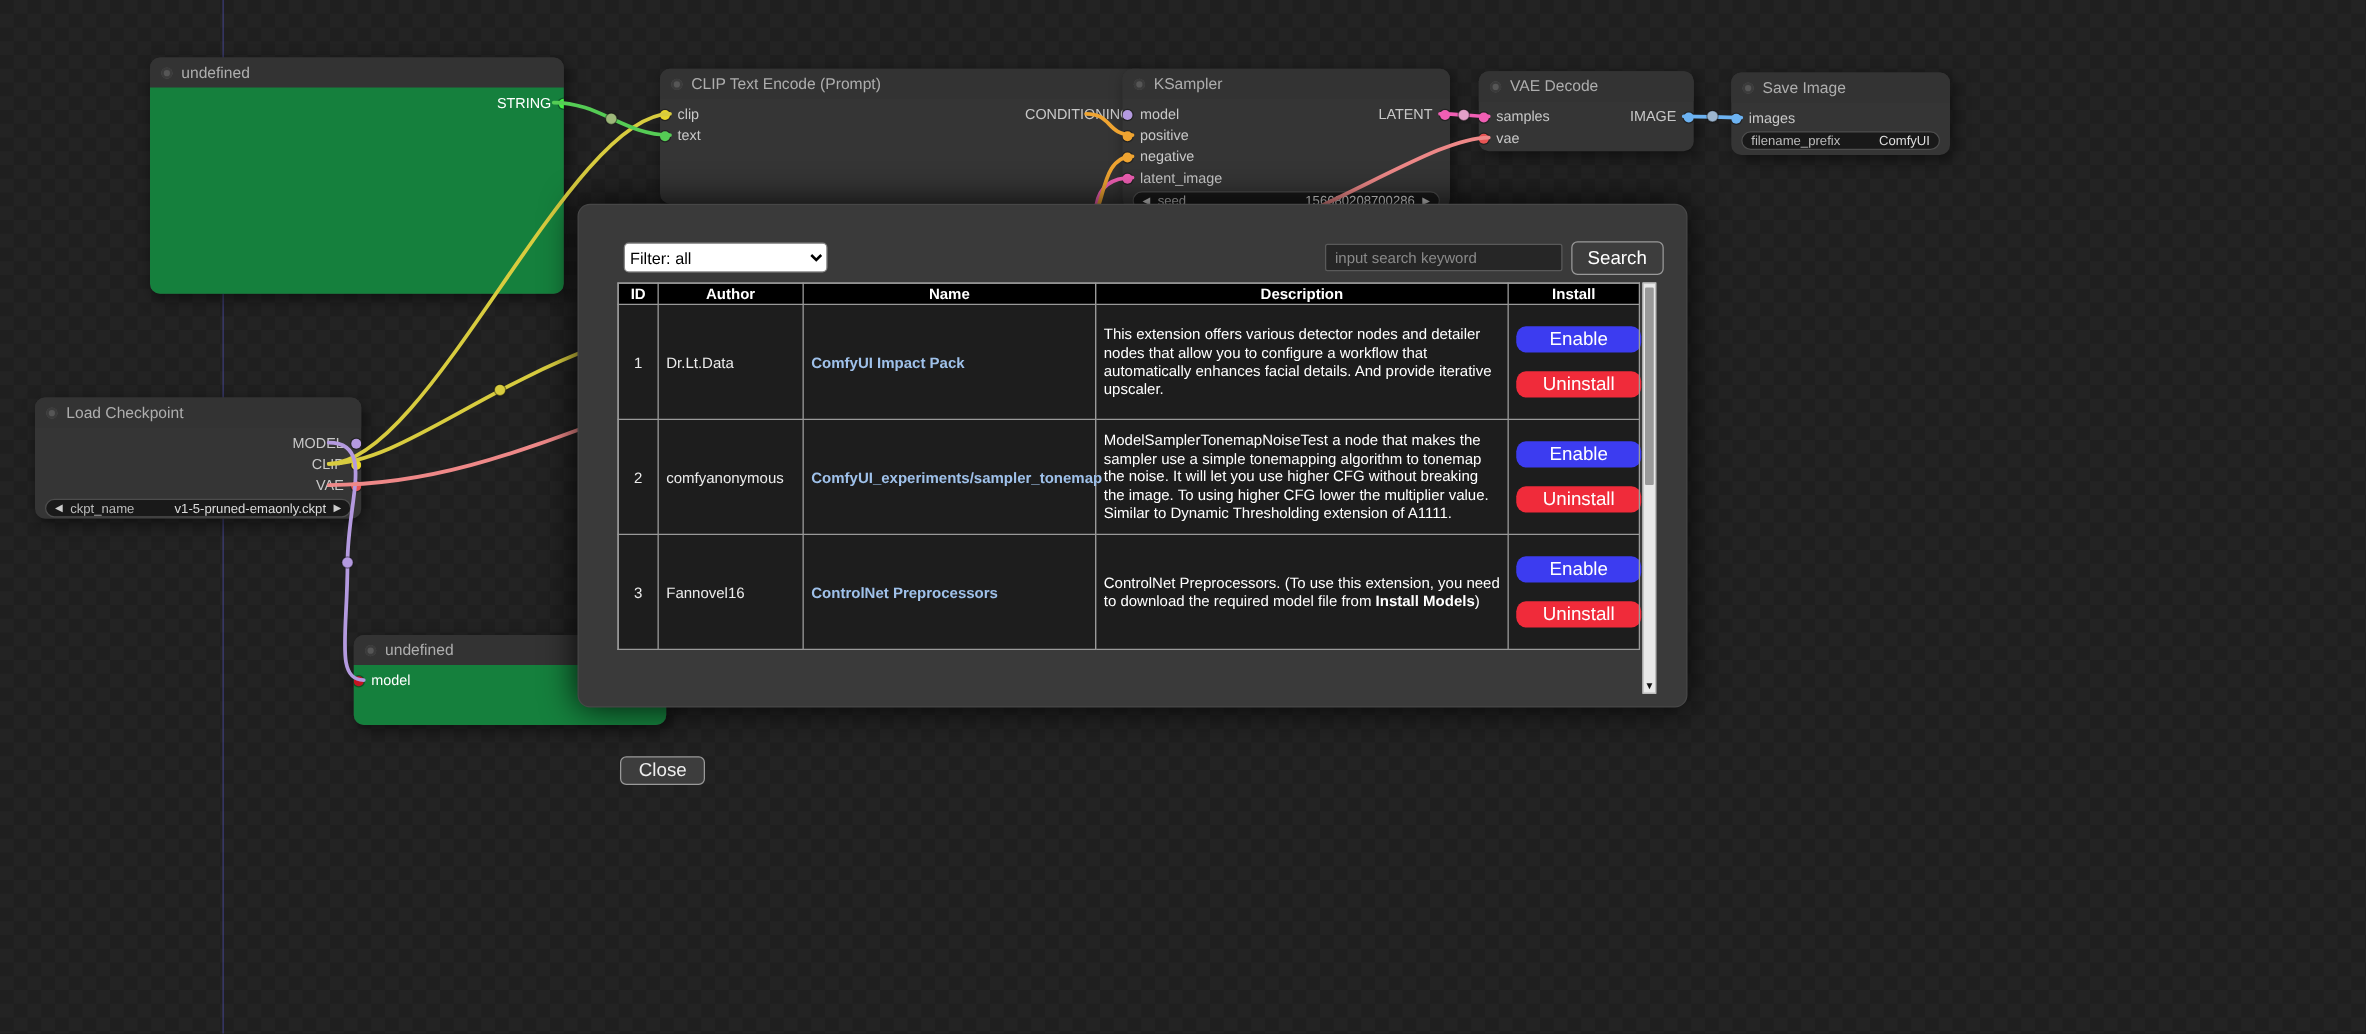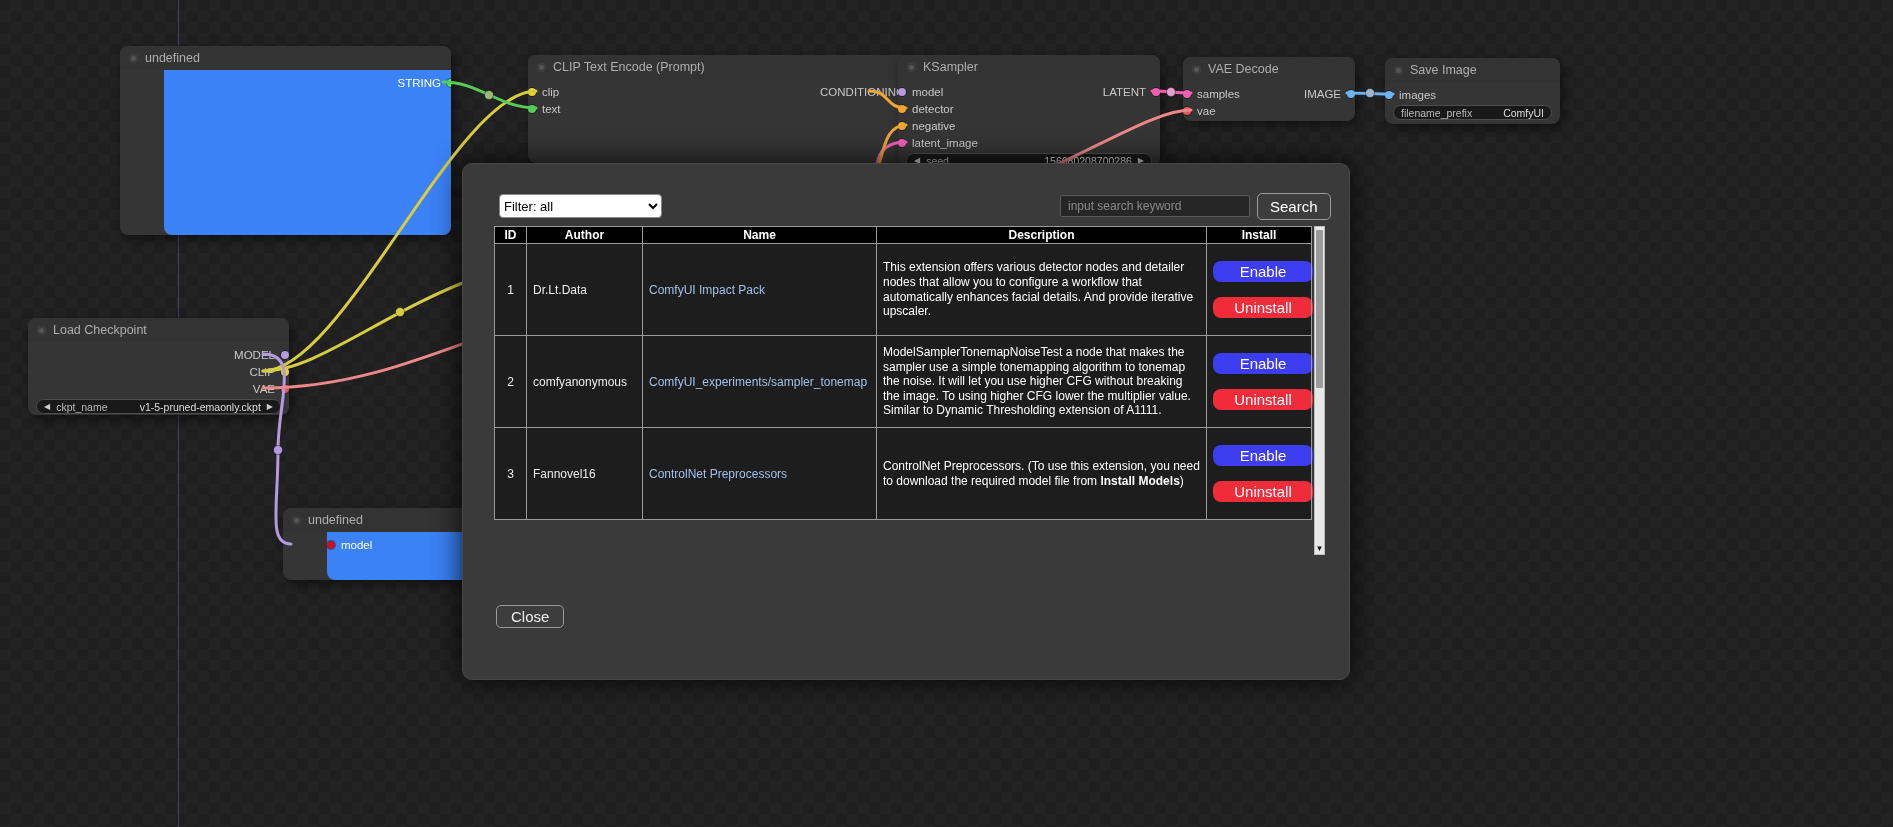--- a/index.html
+++ b/index.html
@@ -31,42 +31,42 @@
   }
   .collapse-dot {
     width:9px; height:9px; border-radius:50%; flex:none;
     background:#565656; box-shadow: inset 0 0 0 2px #3b3b3b;
   }
   .node-title { color:#aeaeae; font-size:12.5px; white-space:nowrap; }
   .node-body {
     height:calc(100% - 24px); padding:4px 0 5px;
     border-radius:0 0 8px 8px; overflow:hidden;
   }
-  .node-body.error { background:#3b82f6;margin-left:44px; }
+  .node-body.error { background:#15803d; }
   .node-body.error .slot-label { color:#ffffff; }
   .srow { display:flex; align-items:center; height:17px; padding:0 4px; }
   .in-slot  { display:flex; align-items:center; gap:6px; }
   .out-slot { display:flex; align-items:center; gap:6px; margin-left:auto; }
   .dot { width:8px; height:8px; border-radius:50%; flex:none; box-shadow:0 0 0 1px rgba(0,0,0,0.35); }
   .slot-label { font-size:11.5px; color:#c8c8c8; white-space:nowrap; }
   .widget {
     margin:2px 8px 0; height:15px; background:#191919;
     border:1px solid #4d4d4d; border-radius:8px;
     display:flex; align-items:center; gap:6px; padding:0 7px;
     font-size:10.5px; color:#bbbbbb; white-space:nowrap;
   }
   .widget .wvalue { margin-left:auto; color:#dddddd; }
   .widget .warrow { font-size:8px; color:#cccccc; line-height:1; }
 
   
   .wires { position:absolute; left:0; top:0; z-index:5; pointer-events:none; }
 
   
   .dialog {
-    position:absolute; left:462px; top:163px; width:888px; height:517px;
+    position:absolute; left:462px; top:163px; width:888px; height:403px;
     background:#3a3a3a; border:1px solid #474747; border-radius:10px;
     box-shadow:0 0 28px rgba(0,0,0,0.85); z-index:20;
   }
   .filter-select {
     position:absolute; left:36px; top:30px; width:163px; height:24px;
     font-size:13px; font-family:"Liberation Sans", sans-serif;
     background:#ffffff; color:#000000; border:1px solid #888; border-radius:4px;
   }
   .search-input {
     position:absolute; left:597px; top:31px; width:190px; height:22px;
@@ -87,21 +87,21 @@
   }
   .ext-table th {
     background:#000000; color:#ffffff; font-weight:bold; font-size:12px;
     border:1px solid #9a9a9a; padding:1px 3px; text-align:center;
   }
   .ext-table td {
     border:1px solid #9a9a9a; padding:2px 6px; vertical-align:middle;
     background:#1d1d1d;
   }
   .c-id   { text-align:center; }
-  .c-name a { color:#9fc1ea; font-weight:normal; text-decoration:none; cursor:pointer; }
+  .c-name a { color:#9fc1ea; font-weight:bold; text-decoration:none; cursor:pointer; }
   .c-desc { line-height:1.22; color:#ffffff;margin-top:13px; }
   .c-install { text-align:center; padding:2px 2px; }
   .btn-enable, .btn-uninstall {
     display:block; width:100px; margin:15px auto; padding:2px 0;
     border:none; border-radius:8px; color:#ffffff; font-size:15px;
     font-family:"Liberation Sans", sans-serif; cursor:pointer;
   }
   .btn-enable    { background:#3c3cf0; }
   .btn-uninstall { background:#f02b3a; }
   .scrollbar {
@@ -180,21 +180,21 @@
           <span class="slot-label">model</span>
         </span>
         <span class="out-slot">
           <span class="slot-label">LATENT</span>
           <span class="dot" style="background:#f05fb4;margin-right:-4px"></span>
         </span>
       </div>
       <div class="srow">
         <span class="in-slot">
           <span class="dot" style="background:#efa431;margin-left:-4px"></span>
-          <span class="slot-label">detector</span>
+          <span class="slot-label">positive</span>
         </span>
       </div>
       <div class="srow">
         <span class="in-slot">
           <span class="dot" style="background:#efa431;margin-left:-4px"></span>
           <span class="slot-label">negative</span>
         </span>
       </div>
       <div class="srow">
         <span class="in-slot">

